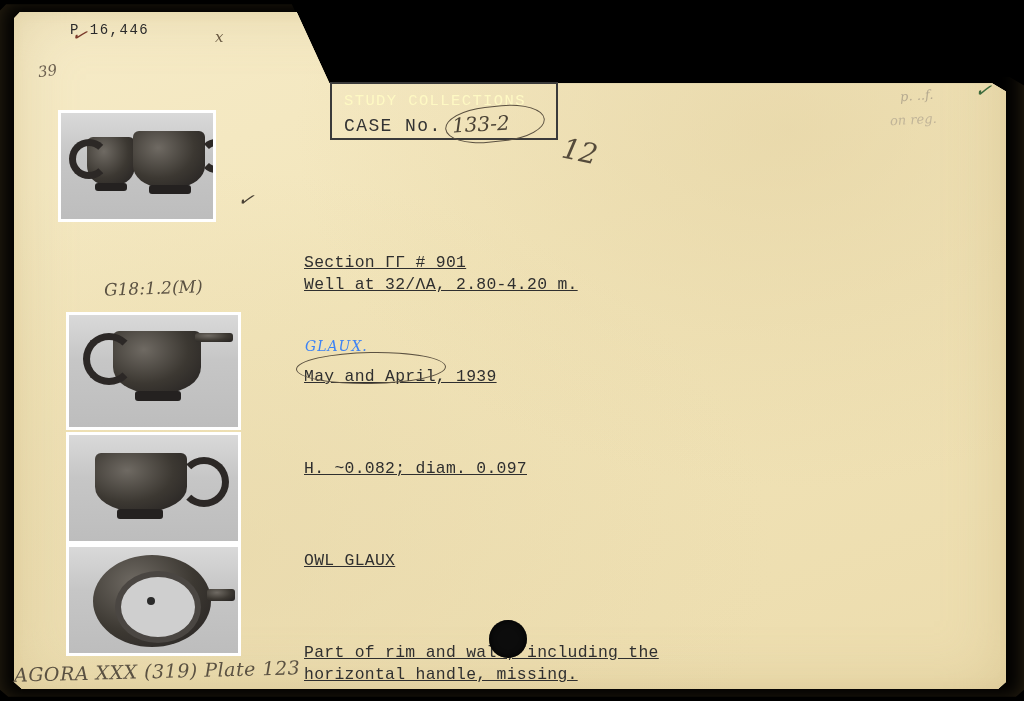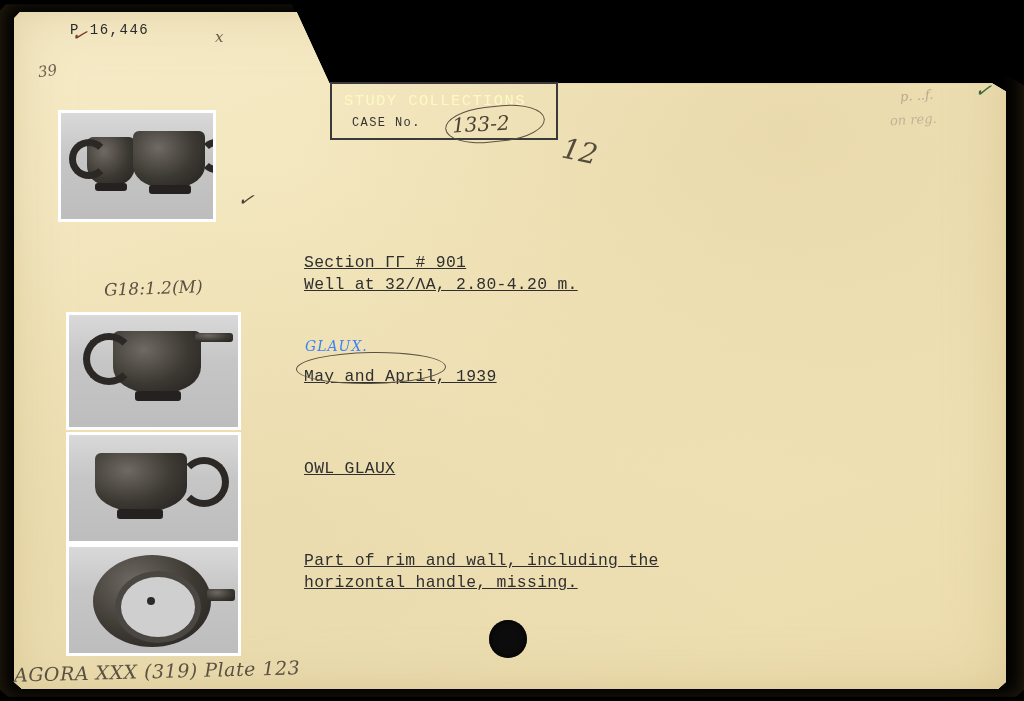--- a/index.html
+++ b/index.html
@@ -99,23 +99,23 @@
   #stamp-line1 {
     position: absolute;
     left: 344px;
     top: 92px;
     font-size: 15.5px;
     letter-spacing: 1.4px;
     color: #fef9c3;
   }
   #stamp-line2 {
     position: absolute;
-    left: 352px;
+    left: 344px;
     top: 116px;
-    font-size: 12px;
+    font-size: 18px;
     letter-spacing: 1.4px;
     color: #333;
   }
   #case-number {
     position: absolute;
     left: 452px;
     top: 112px;
     font-size: 20px;
     color: #4a4235;
     transform: rotate(-3deg);
@@ -295,20 +295,21 @@
   <div id="twelve" class="handwrite">12</div>
 
   <div id="note-tr1" class="handwrite">p.  ..f.</div>
   <div id="note-tr2" class="handwrite">on reg.</div>
   <div id="check-tr" class="handwrite">✓</div>
 
   <div id="typed">
     <p class="para">Section ΓΓ # 901
 Well at 32/ΛΑ, 2.80-4.20 m.</p>
     <p class="para">May and April, 1939</p>
+    <p class="para">H. ~0.082; diam. 0.097</p>
     <p class="para">OWL GLAUX</p>
     <p class="para">Part of rim and wall, including the
 horizontal handle, missing.</p>
     
     
   </div>
   <div id="glaux" class="handwrite">GLAUX.</div>
   <div id="kotyle-ring"></div>
 
   <div class="photo" id="photo-1">

